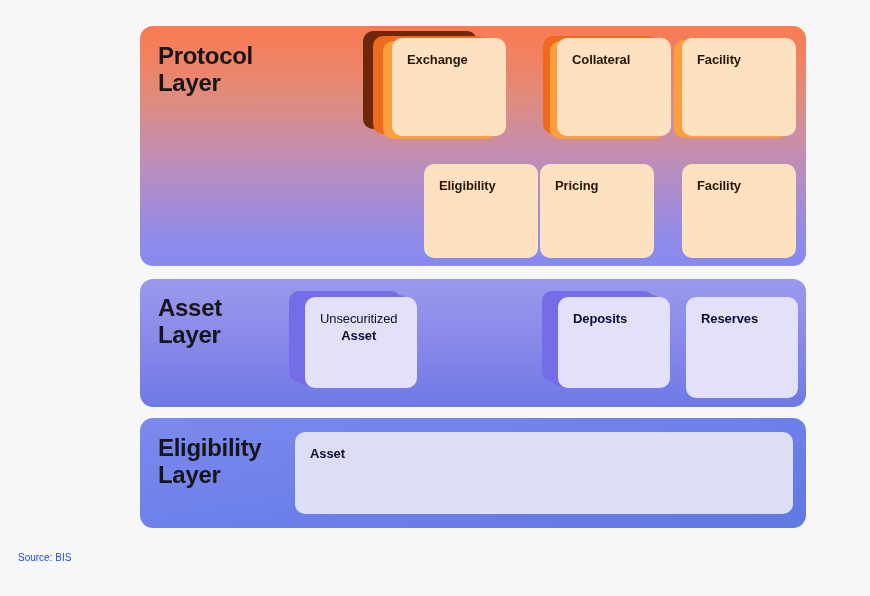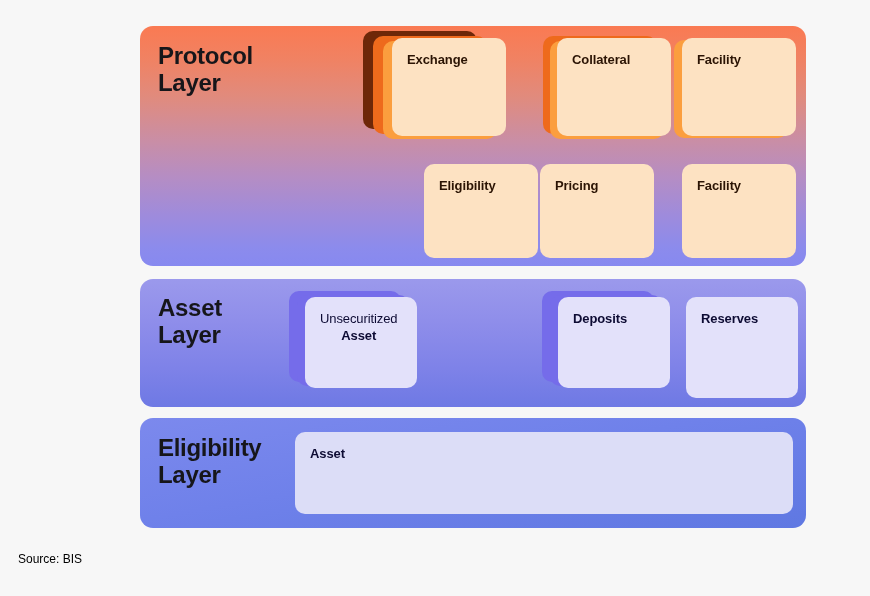--- a/index.html
+++ b/index.html
@@ -162,22 +162,22 @@
   }
   #besu-card .card-label {
     color: #0D0B33;
   }
 
   
   #source-caption {
     position: absolute;
     left: 18px;
     top: 552px;
-    font-size: 12px;
-    color: #000000;
+    font-size: 10px;
+    color: #1d4ed8;
     font-weight: normal;
   }
 </style>
 </head>
 <body>
 
 <div id="diagram-root">
 
   <div class="layer-panel" id="protocol-panel">
 

